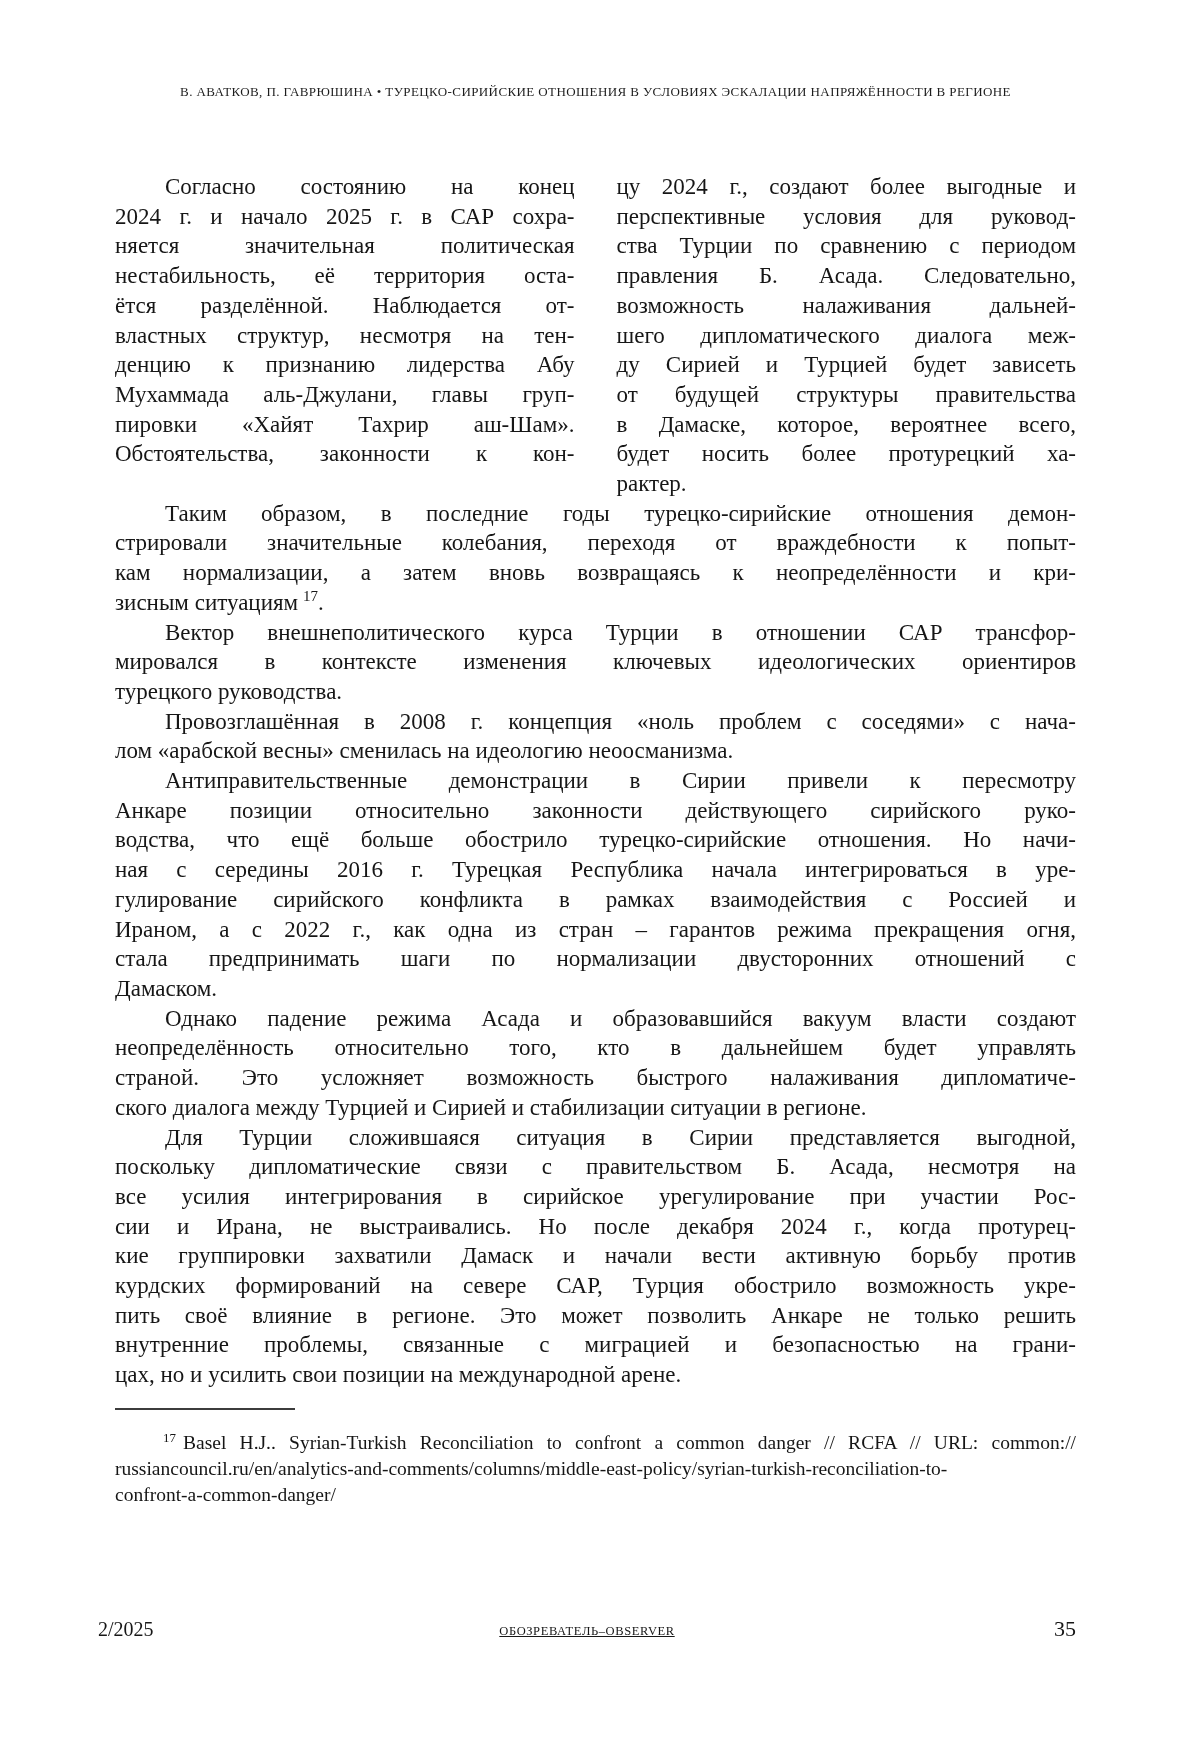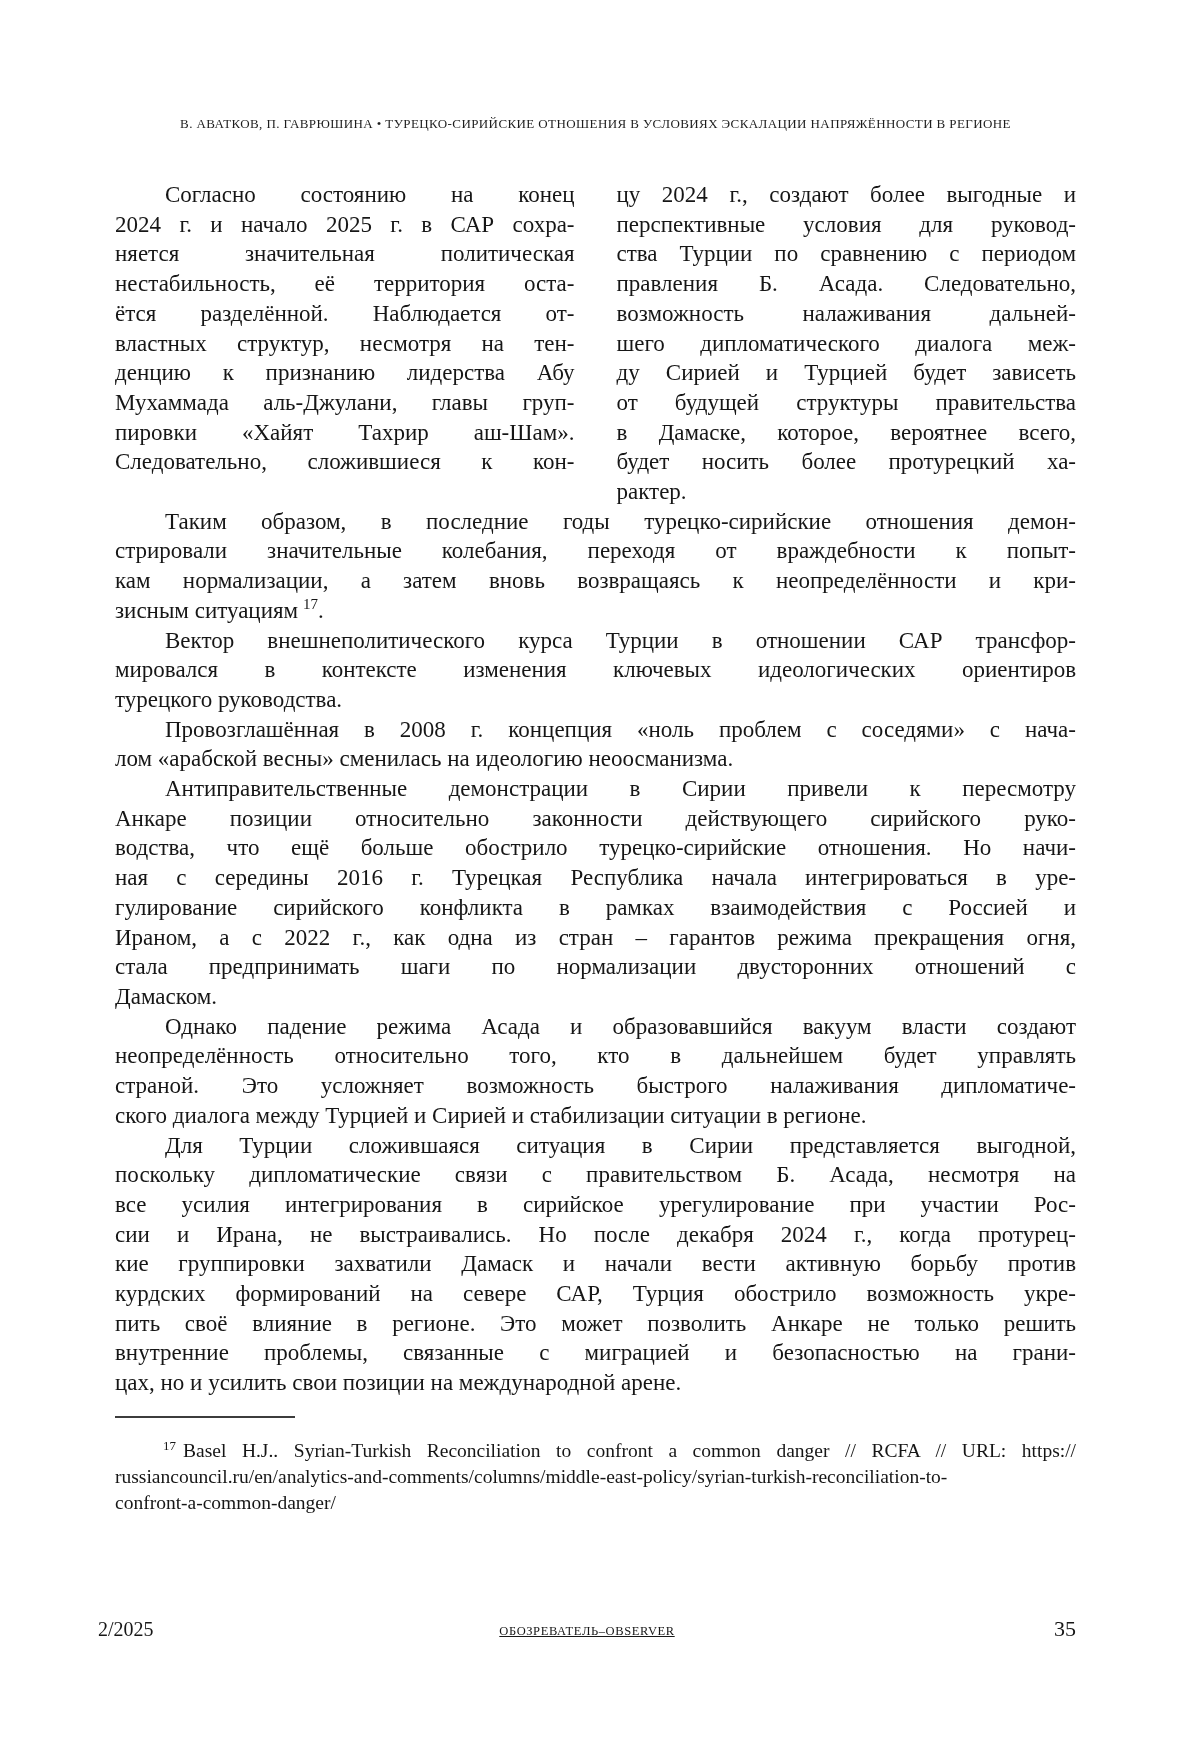--- a/index.html
+++ b/index.html
@@ -13,31 +13,31 @@
     height: 1747px;
     background: #ffffff;
     color: #161616;
     font-family: "Liberation Serif", "DejaVu Serif", serif;
     overflow: hidden;
   }
   .content {
     padding: 0 124px 0 115px;
   }
   .running-head {
-    padding-top: 116px;
+    padding-top: 84px;
     text-align: center;
     font-size: 13px;
     letter-spacing: 0.4px;
     color: #1d1d1d;
     white-space: nowrap;
   }
   .columns {
     display: flex;
     gap: 42px;
-    margin-top: 48px;
+    margin-top: 72px;
   }
   .col {
     width: 459.5px;
     font-size: 23px;
     line-height: 29.7px;
   }
   .fullwidth {
     font-size: 23px;
     line-height: 29.7px;
   }
@@ -121,21 +121,21 @@
       <div class="col">
         <div class="ln indent">Согласно состоянию на конец</div>
         <div class="ln">2024 г. и начало 2025 г. в САР сохра-</div>
         <div class="ln">няется значительная политическая</div>
         <div class="ln">нестабильность, её территория оста-</div>
         <div class="ln">ётся разделённой. Наблюдается от-</div>
         <div class="ln">властных структур, несмотря на тен-</div>
         <div class="ln">денцию к признанию лидерства Абу</div>
         <div class="ln">Мухаммада аль-Джулани, главы груп-</div>
         <div class="ln">пировки «Хайят Тахрир аш-Шам».</div>
-        <div class="ln">Следовательно, сложившиеся к кон-</div>
+        <div class="ln">Обстоятельства, законности к кон-</div>
       </div>
       <div class="col">
         <div class="ln">цу 2024 г., создают более выгодные и</div>
         <div class="ln">перспективные условия для руковод-</div>
         <div class="ln">ства Турции по сравнению с периодом</div>
         <div class="ln">правления Б. Асада. Следовательно,</div>
         <div class="ln">возможность налаживания дальней-</div>
         <div class="ln">шего дипломатического диалога меж-</div>
         <div class="ln">ду Сирией и Турцией будет зависеть</div>
         <div class="ln">от будущей структуры правительства</div>
@@ -193,21 +193,21 @@
         <div class="ln">пить своё влияние в регионе. Это может позволить Анкаре не только решить</div>
         <div class="ln">внутренние проблемы, связанные с миграцией и безопасностью на грани-</div>
         <div class="ln last">цах, но и усилить свои позиции на международной арене.</div>
       </div>
 
     </div>
 
     <hr class="fn-rule">
 
     <div class="footnote">
-      <div class="ln indent"><sup class="fn-marker">17</sup><span class="fn-author">Basel H.J.</span><span>. </span><span>Syrian-Turkish Reconciliation to confront a common danger // RCFA // URL: https://</span></div>
+      <div class="ln indent"><sup class="fn-marker">17</sup><span class="fn-author">Basel H.J.</span><span>. </span><span>Syrian-Turkish Reconciliation to confront a common danger // RCFA // URL: common://</span></div>
       <div class="ln">russiancouncil.ru/en/analytics-and-comments/columns/middle-east-policy/syrian-turkish-reconciliation-to-</div>
       <div class="ln last">confront-a-common-danger/</div>
     </div>
 
   </div>
 
   <div class="page-footer">
     <span class="footer-issue">2/2025</span>
     <span class="footer-journal">ОБОЗРЕВАТЕЛЬ–OBSERVER</span>
     <span class="footer-page">35</span>

